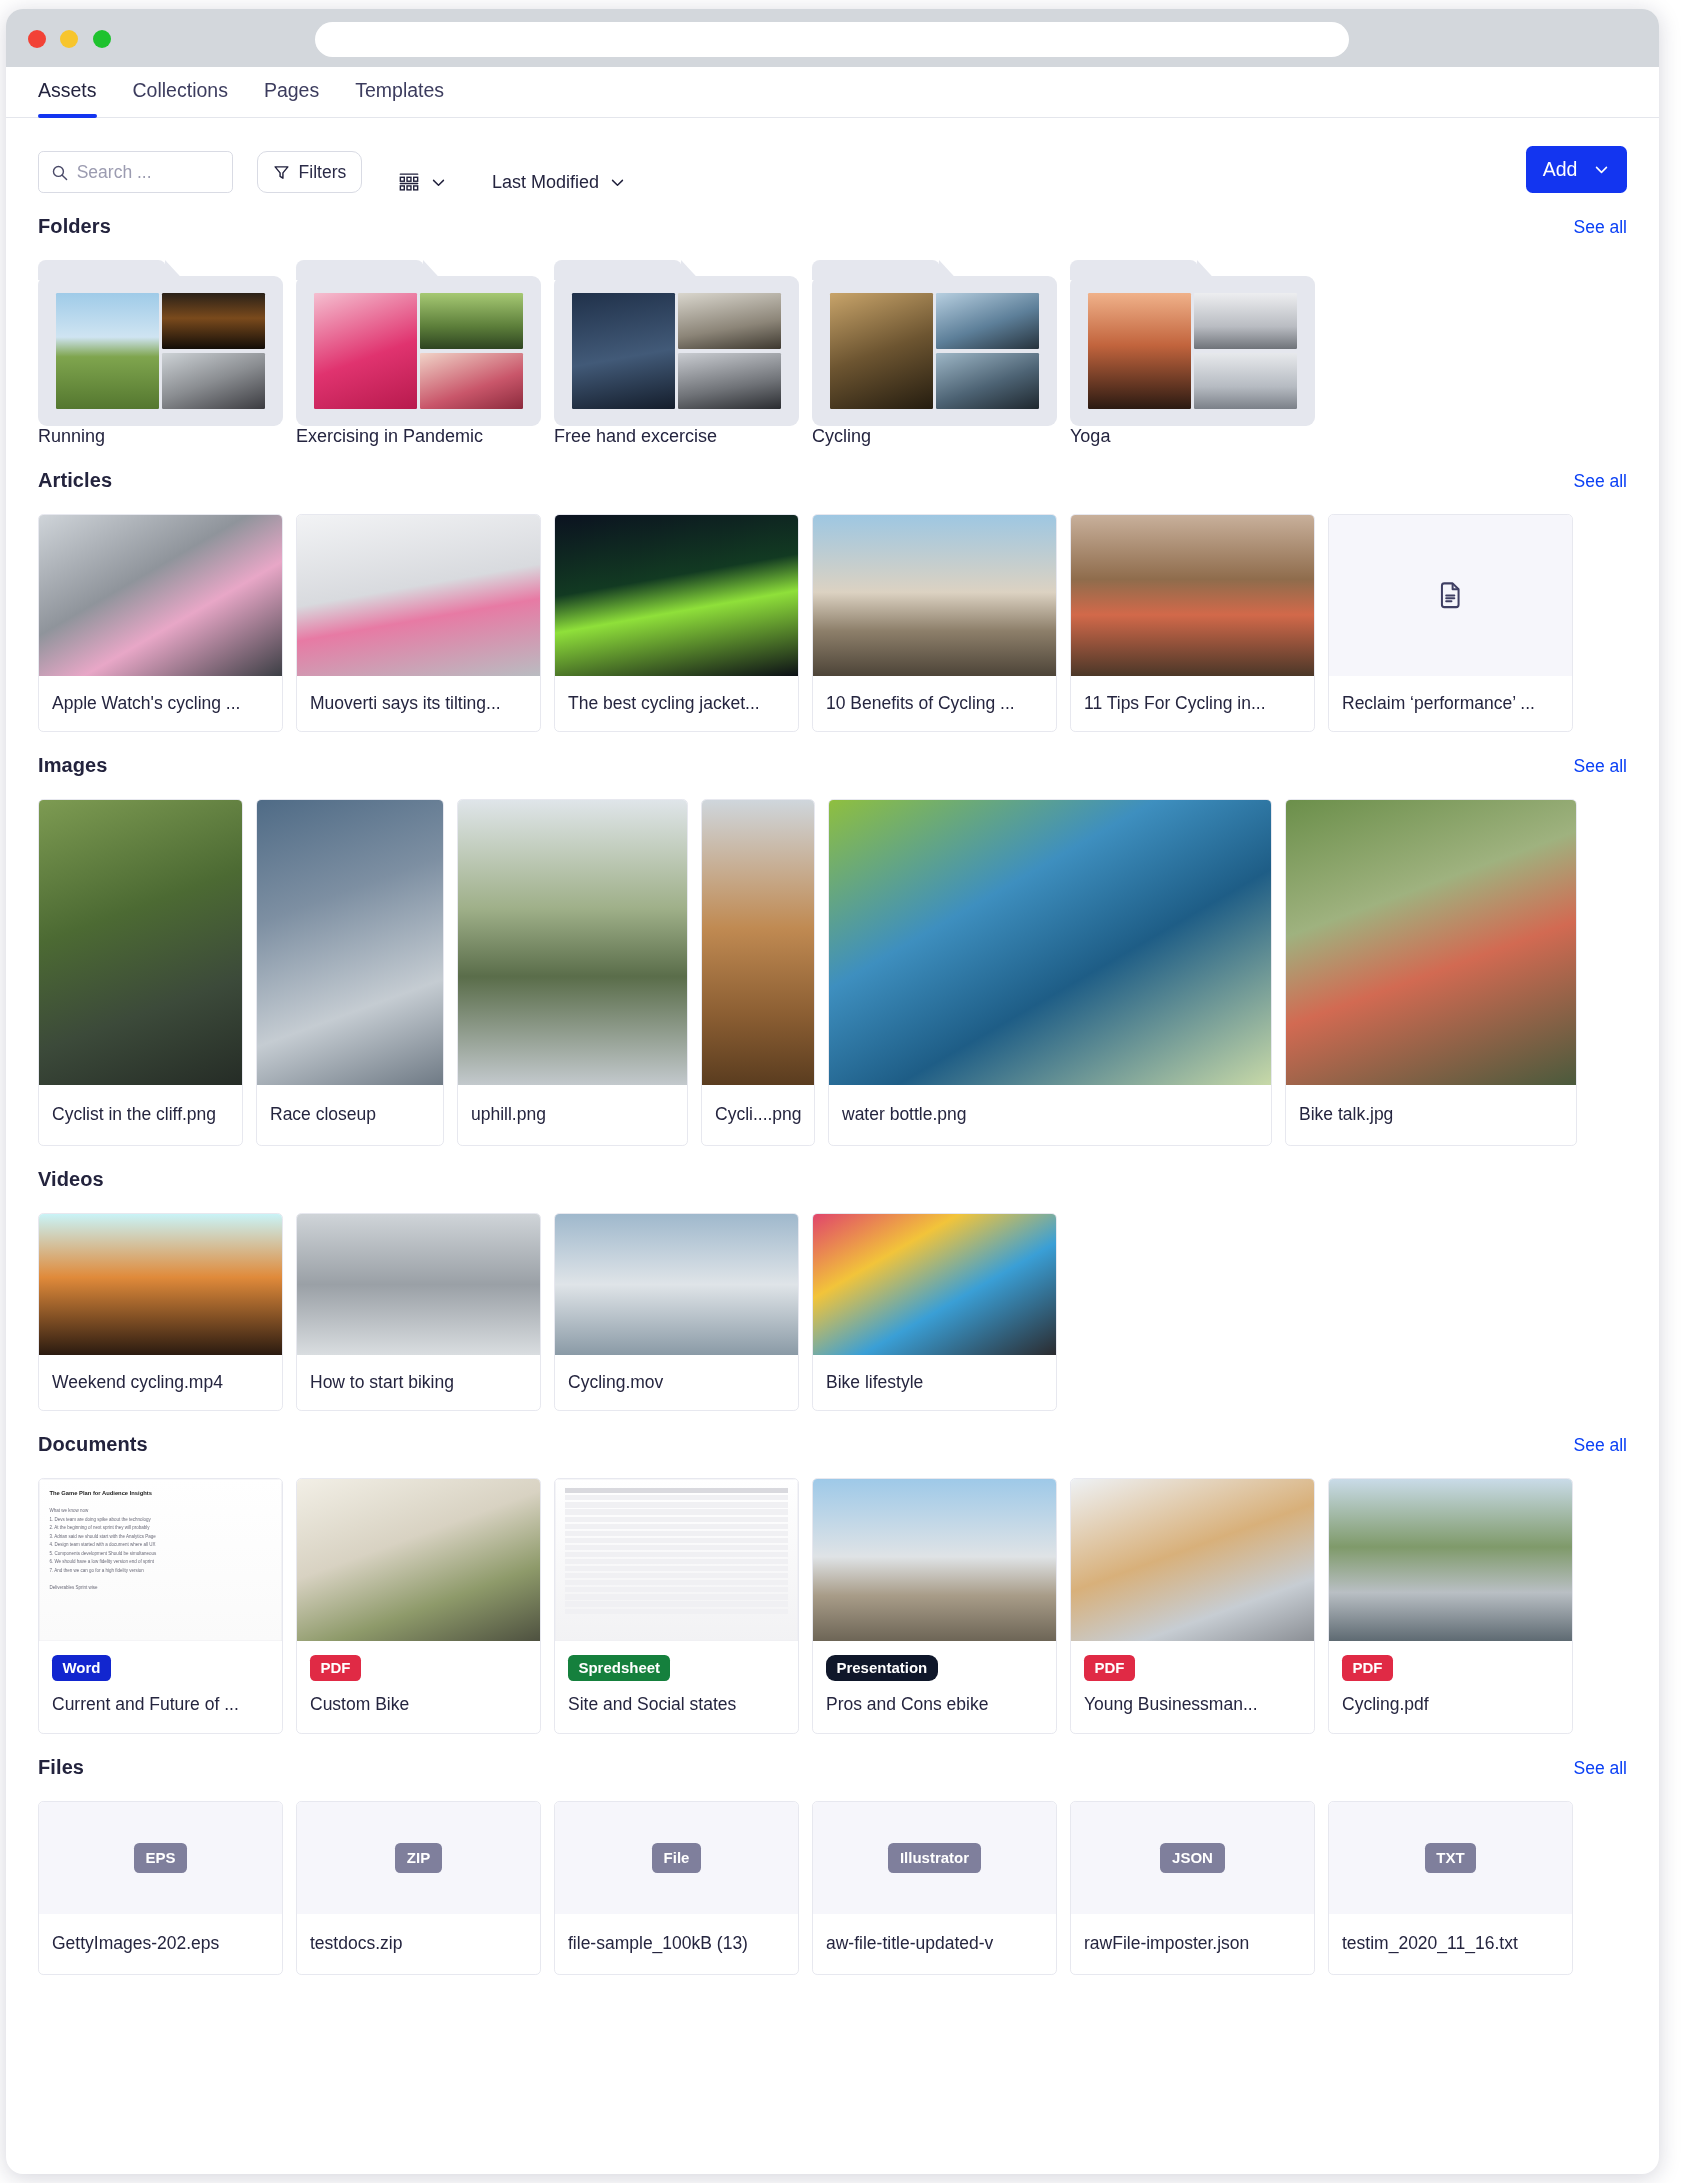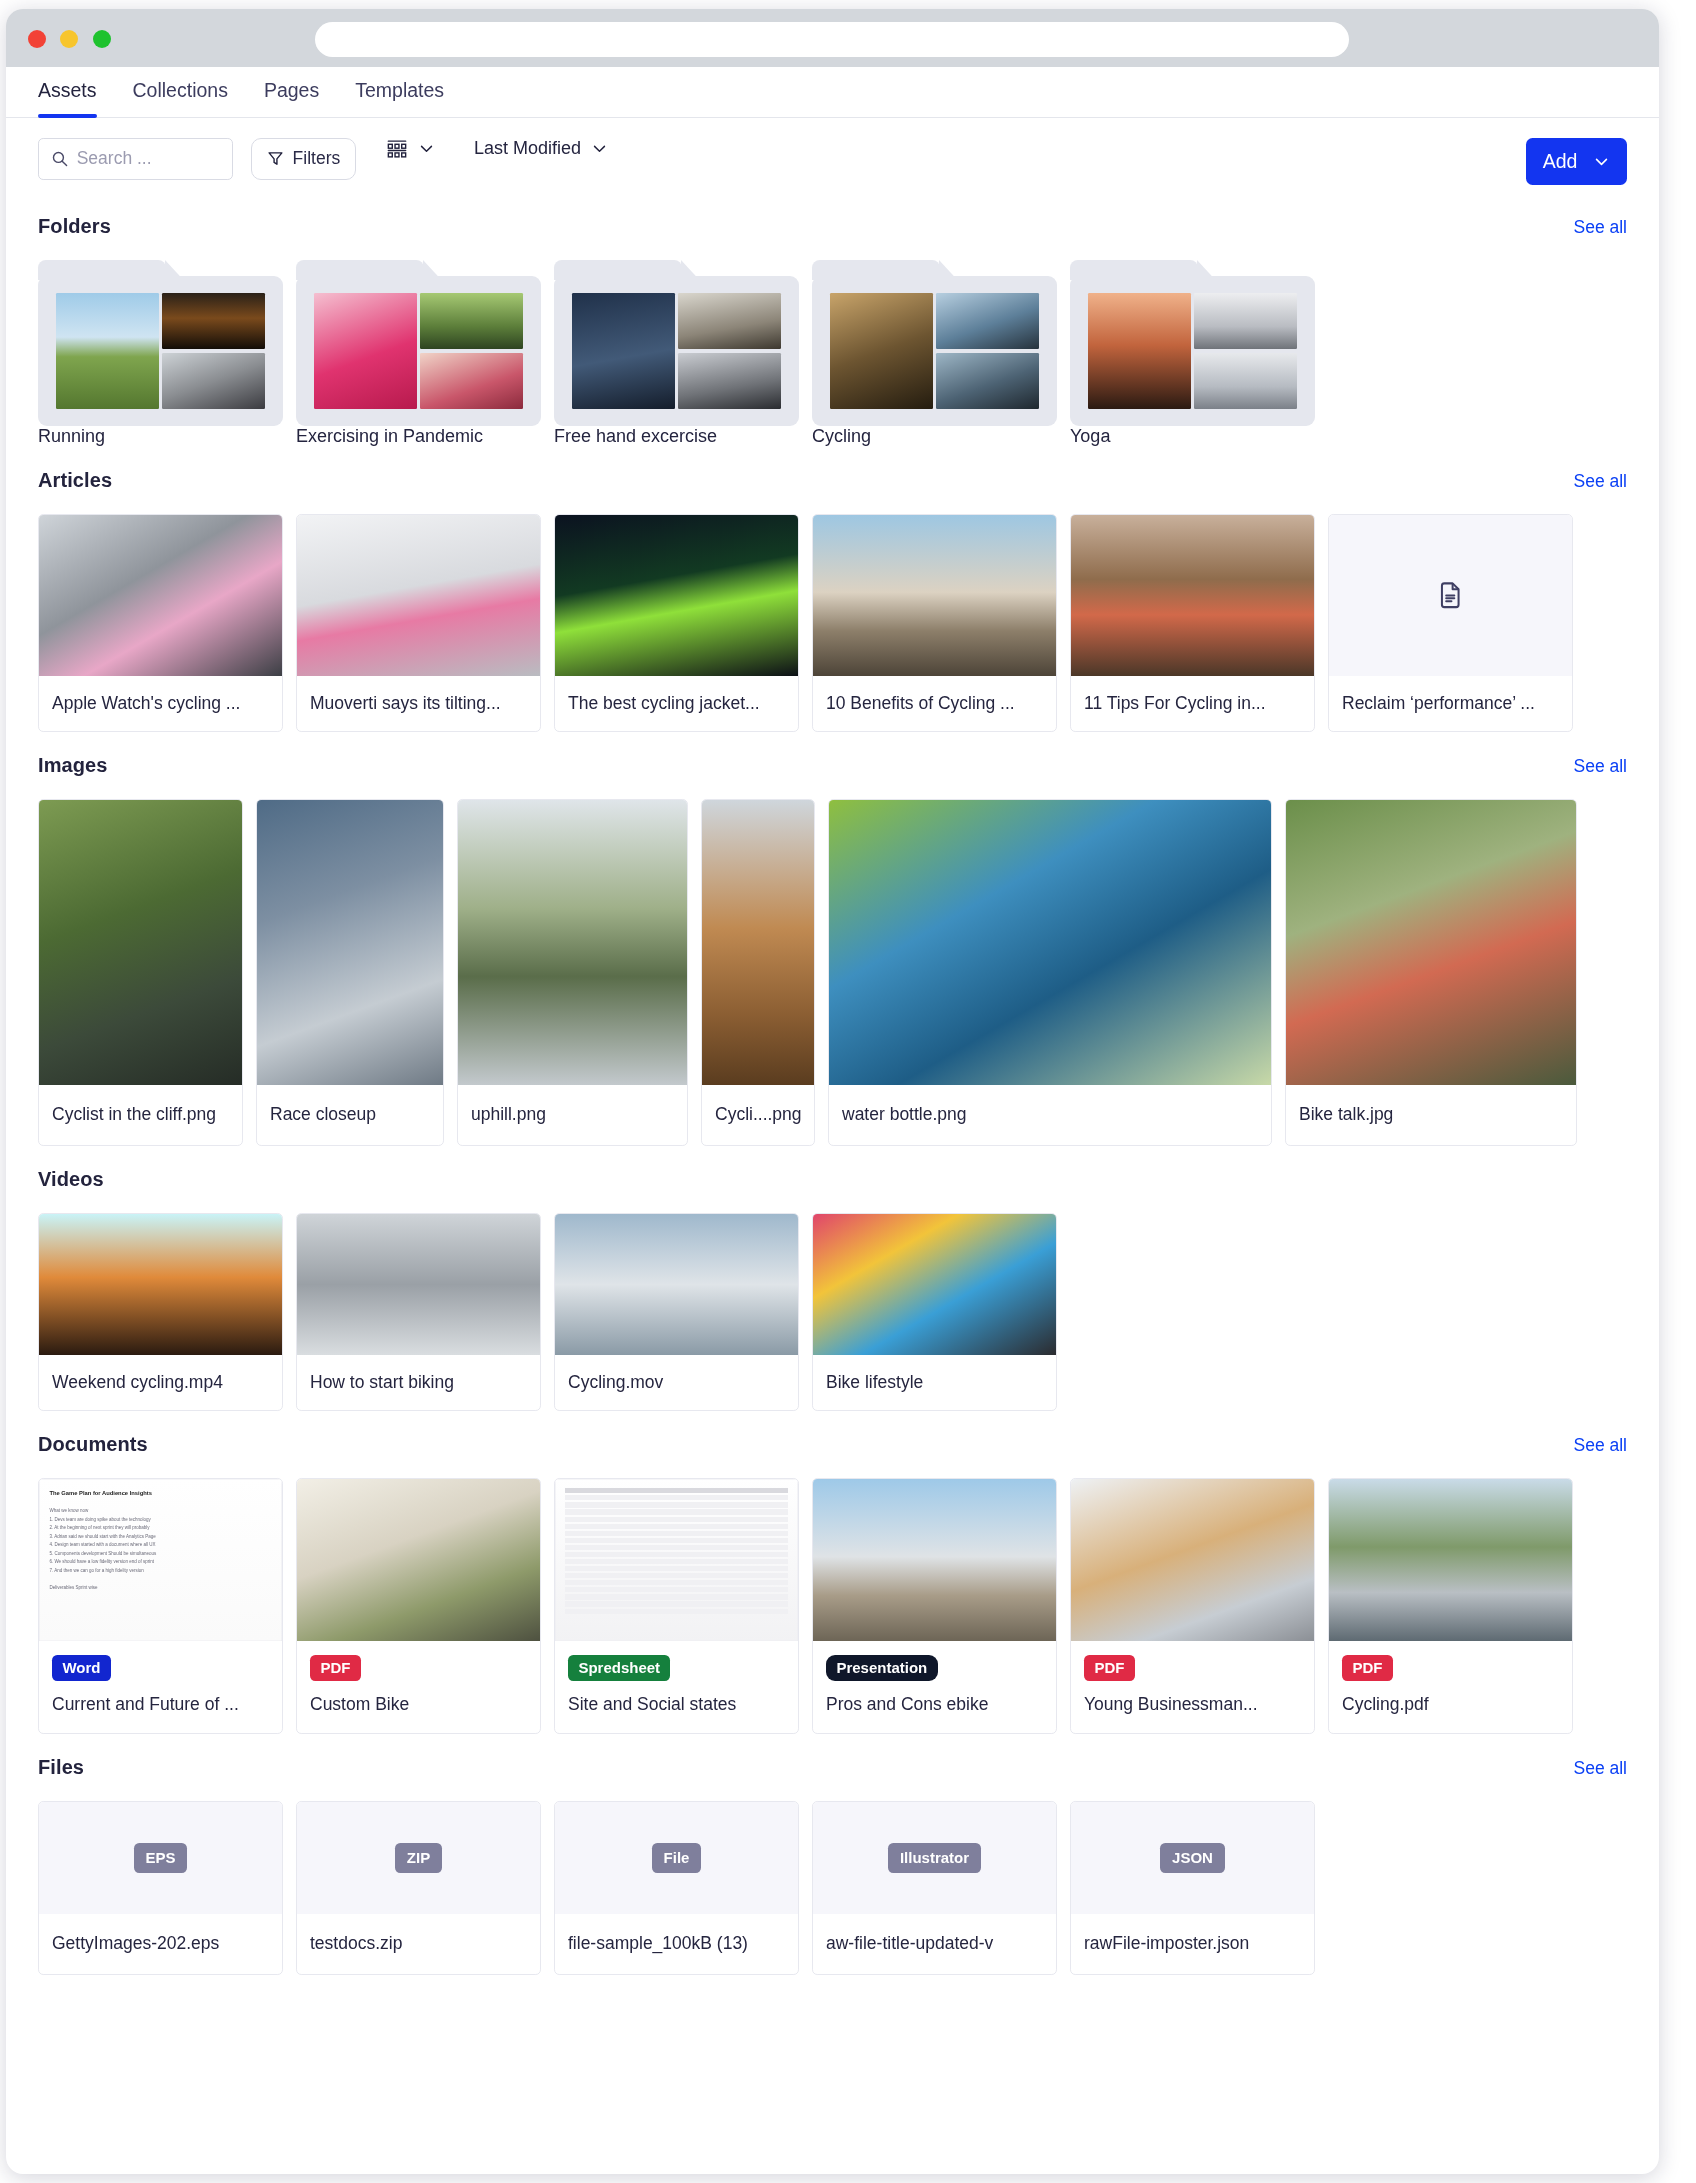--- a/index.html
+++ b/index.html
@@ -48,21 +48,21 @@
   }
   .tab.active { color: #24243f; }
   .tab.active::after {
     content: ""; position: absolute; left: 0; bottom: -1.3px;
     width: 100%; height: 4.5px; background: #1335f0; border-radius: 1.9px;
   }
   
   .toolbar {
     position: relative; height: 75px;
     padding: 19.5px 32px 0 32px;
-    display: flex; align-items: flex-start; gap: 4px;
+    display: flex; align-items: flex-end; gap: 10px;
   }
   .searchbox {
     width: 195px; height: 42px;
     border: 1.3px solid #d9dbe4; border-radius: 5.2px;
     display: flex; align-items: center; gap: 9px;
     padding: 0 11.7px; background: #fff;
   }
   .searchbox .ph { font-size: 17.5px; color: #9b9bb0; }
   .btn-outline {
     height: 42px; margin-left: 14.3px;
@@ -515,18 +515,24 @@
               <div class="file-badge">Illustrator</div>
             </div>
             <div class="file-label">aw-file-title-updated-v</div>
           </div>
           <div class="card">
             <div class="file-top">
               <div class="file-badge">JSON</div>
             </div>
             <div class="file-label">rawFile-imposter.json</div>
           </div>
+          <div class="card">
+            <div class="file-top">
+              <div class="file-badge">TXT</div>
+            </div>
+            <div class="file-label">testim_2020_11_16.txt</div>
+          </div>
         </div>
     </div>
 
   </div>
 </div>
 
 
 </body></html>

